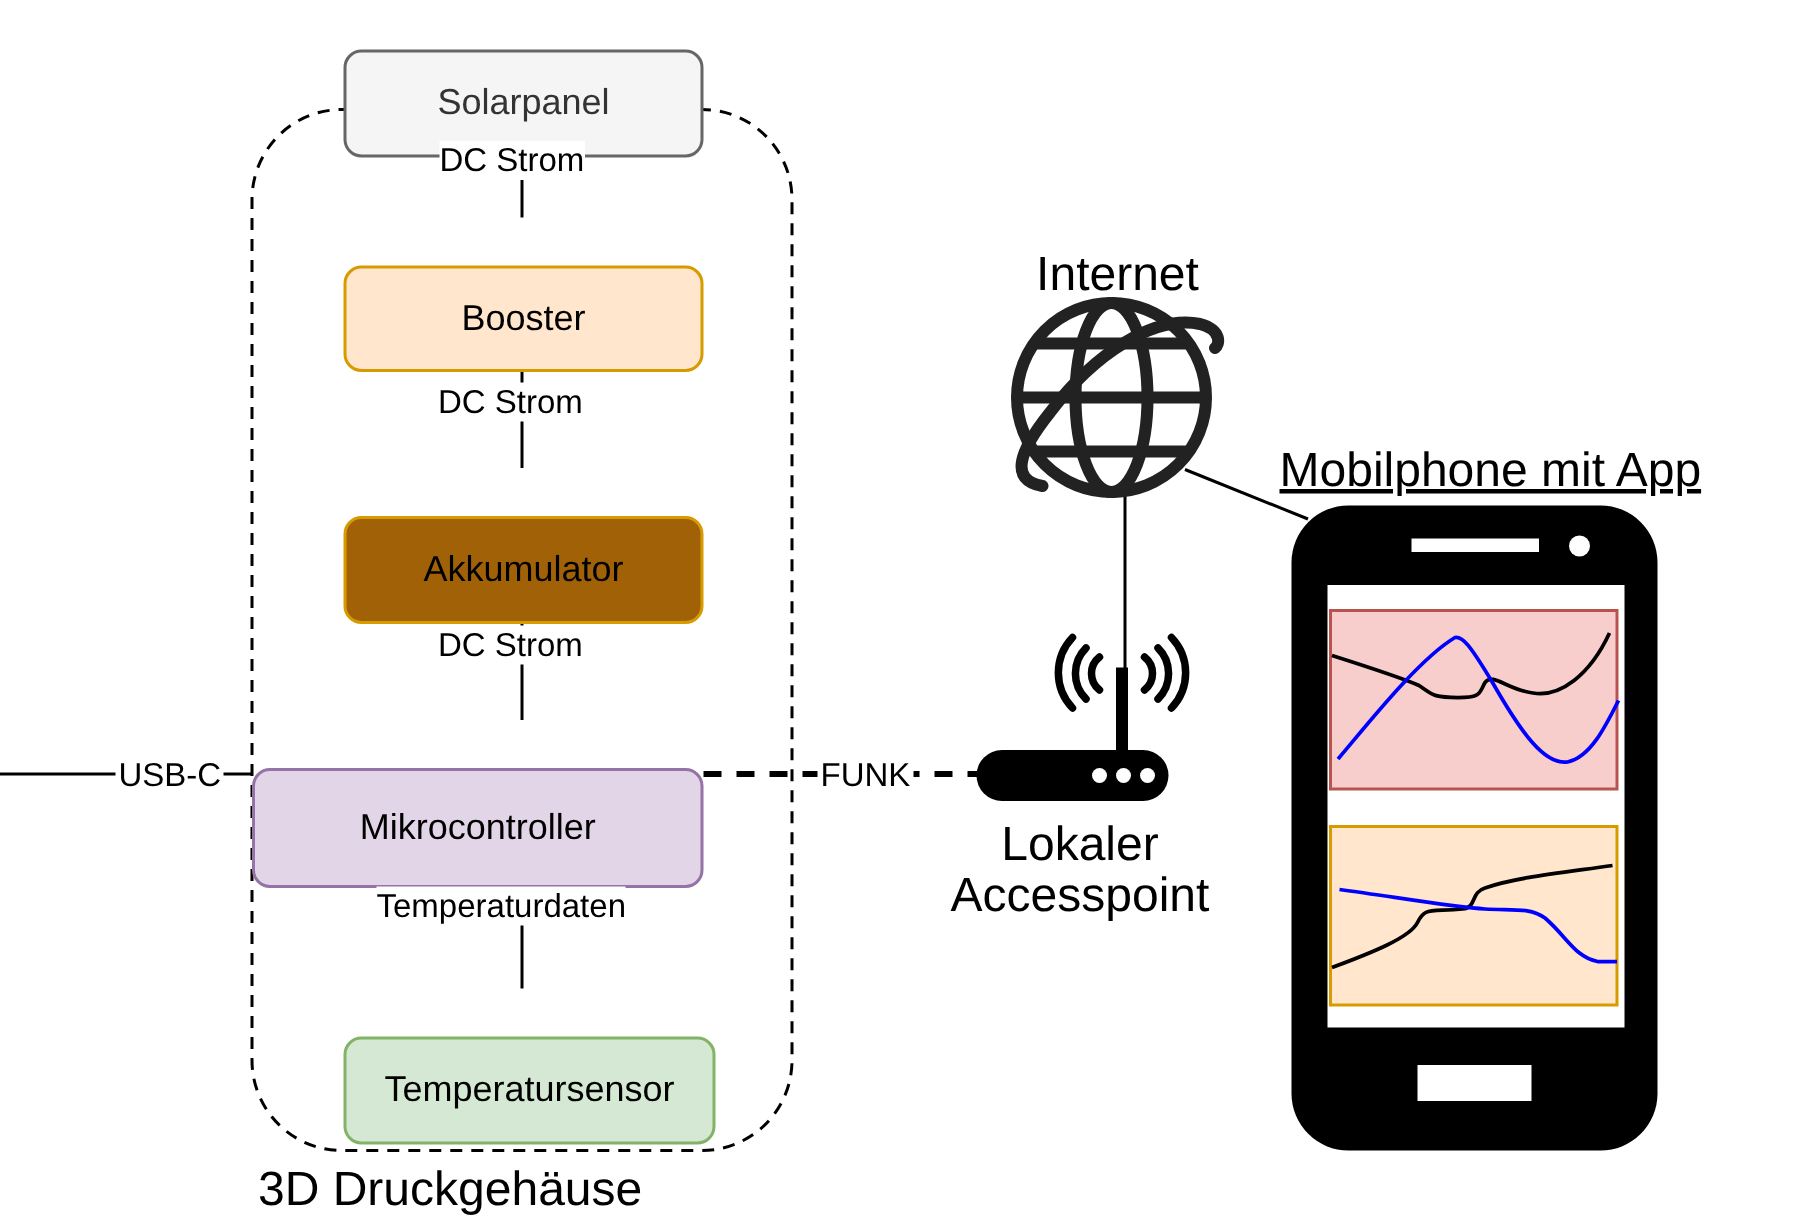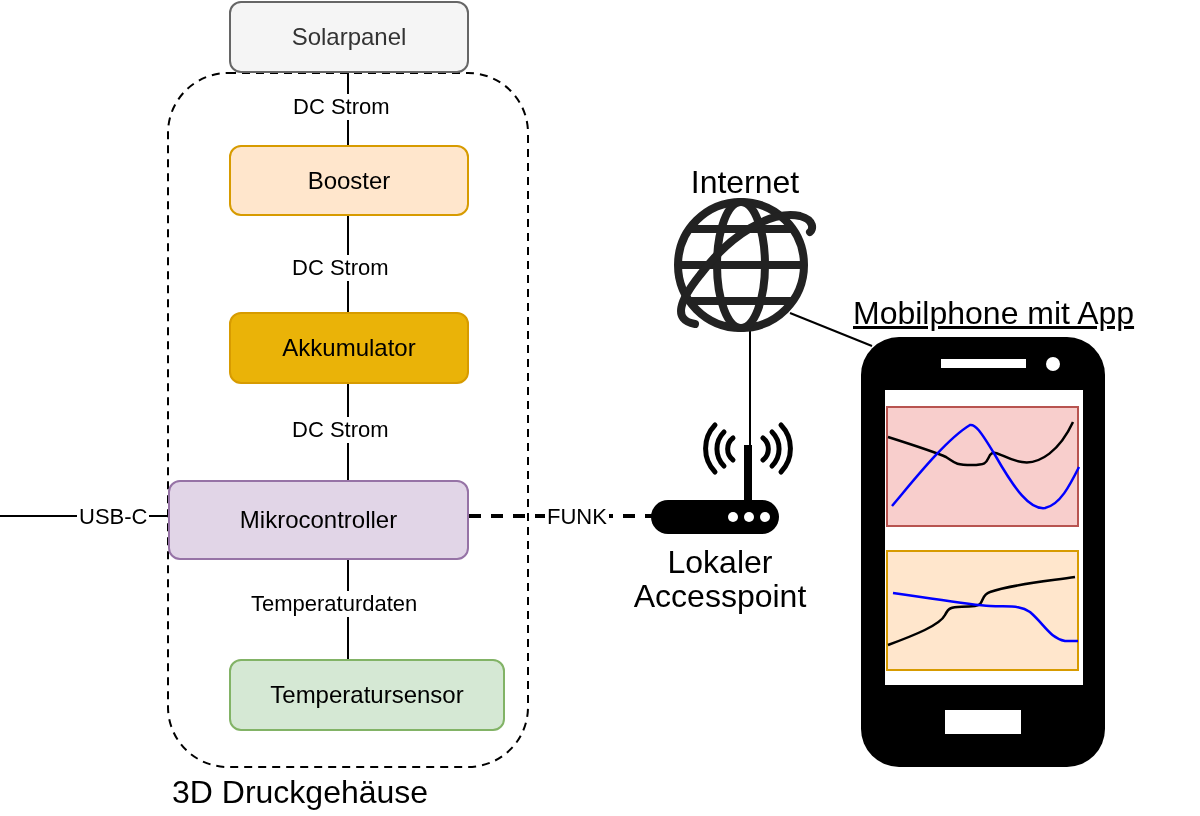--- a/index.html
+++ b/index.html
@@ -1,21 +1,21 @@
 <!DOCTYPE html>
 <html><head>
 <meta charset="utf-8">
 <style>
   html, body { margin: 0; padding: 0; background: #ffffff; }
   body { width: 1200px; height: 816px; position: relative; overflow: hidden;
          font-family: "Liberation Sans", sans-serif; color: #000; }
   svg.canvas { position: absolute; left: 0; top: 0; }
   .node { position: absolute; box-sizing: border-box; border-radius: 12px; border: 2px solid;
           display: flex; align-items: center; justify-content: center;
-          font-size: 24px; font-family: "Liberation Sans", sans-serif; }
+          font-size: 24px; font-family: "Liberation Sans", sans-serif; margin-top: 32px; }
   .lbl { position: absolute; background: #fff; font-size: 22px; line-height: 26px;
          font-family: "Liberation Sans", sans-serif; white-space: nowrap; text-align: center; }
   .plain { position: absolute; font-size: 32px; line-height: 28px; white-space: nowrap;
            font-family: "Liberation Sans", sans-serif; text-align: center; }
 </style>
 </head>
 <body>
 
 <svg class="canvas" width="1200" height="816" viewBox="0 0 1200 816">
 
@@ -79,27 +79,27 @@
     <path id="c2b" d="M893 593 C 930 598, 970 605, 990 606 C 1010 607, 1020 605, 1030 612 C 1045 625, 1050 638, 1065 641 L 1078 641" fill="none" stroke-width="2.5" stroke="#0000ff"></path>
   </g>
 </svg>
 
 <div class="node" id="n-solar" style="left: 229px; top: 1px; width: 240px; height: 72px; background: rgb(245, 245, 245); border-color: rgb(102, 102, 102); color: rgb(51, 51, 51);">
   <span>Solarpanel</span>
 </div>
 <div class="node" id="n-booster" style="left: 229px; top: 145px; width: 240px; height: 71px; background: rgb(255, 230, 204); border-color: rgb(215, 155, 0);">
   <span>Booster</span>
 </div>
-<div class="node" id="n-akku" style="left: 229px; top: 312px; width: 240px; height: 72px; background: #eab308; border-color: rgb(215, 155, 0);">
+<div class="node" id="n-akku" style="left: 229px; top: 312px; width: 240px; height: 72px; background: #a16207; border-color: rgb(215, 155, 0);">
   <span>Akkumulator</span>
 </div>
 <div class="node" id="n-mcu" style="left: 168px; top: 480px; width: 301px; height: 80px; background: rgb(225, 213, 231); border-color: rgb(150, 115, 166);">
   <span>Mikrocontroller</span>
 </div>
-<div class="node" id="n-sensor" style="left: 229px; top: 659px; width: 276px; height: 72px; background: rgb(213, 232, 212); border-color: rgb(130, 179, 102);">
+<div class="node" id="n-sensor" style="left: 229px; top: 659px; width: 248px; height: 72px; background: rgb(213, 232, 212); border-color: rgb(130, 179, 102);">
   <span>Temperatursensor</span>
 </div>
 
 <span class="lbl" style="left:293px;top:94px;">DC Strom</span>
 <span class="lbl" style="left:292px;top:255px;">DC Strom</span>
 <span class="lbl" style="left:292px;top:417px;">DC Strom</span>
 <span class="lbl" style="left:251px;top:591px;">Temperaturdaten</span>
 <span class="lbl" style="left:77px;top:504px;padding:0 2px;">USB-C</span>
 <span class="lbl" style="left:545px;top:504px;padding:0 2px;">FUNK</span>
 

